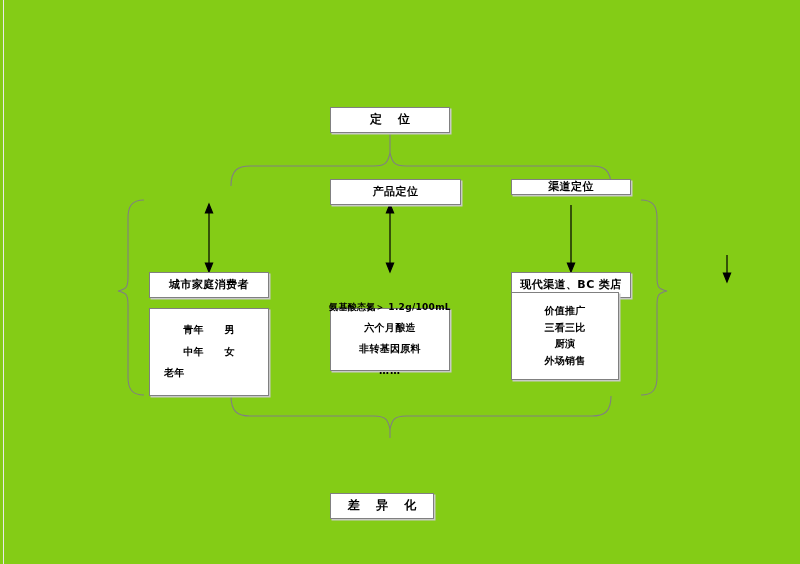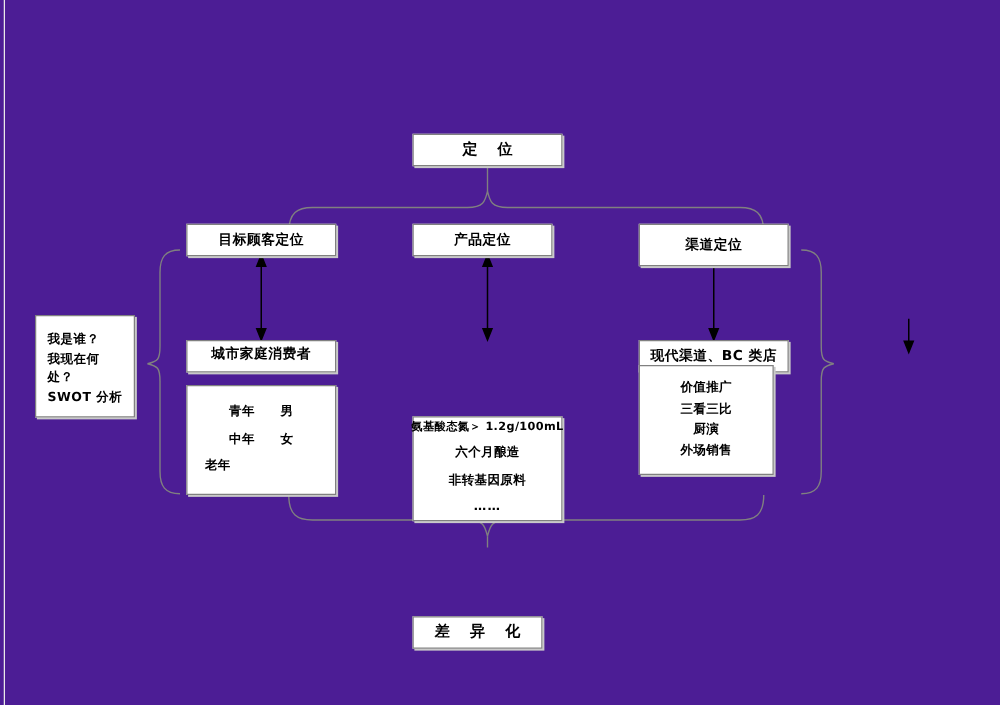--- a/index.html
+++ b/index.html
@@ -7,21 +7,21 @@
     padding: 0;
     background: #ffffff;
   }
   body {
     font-family: "DejaVu Sans", "Liberation Sans", sans-serif;
   }
   #canvas {
     position: relative;
     width: 800px;
     height: 564px;
-    background: #4c1d95;
+    background: #84cc16;
     overflow: hidden;
   }
   
   .page-edge {
     position: absolute;
     left: 3px;
     top: 0;
     width: 1px;
     height: 564px;
     background: #e9e9e9;
@@ -176,55 +176,47 @@
     </g>
 
     <g stroke="#000000" stroke-width="1.2" fill="#000000">
       <line x1="727" y1="255" x2="727" y2="275"></line>
       <polygon points="727,282 723.4,273 730.6,273"></polygon>
     </g>
   </svg>
 
   <div class="box title-box shadowed wide-space" style="left:330px; top:107px; width:120px; height:26px;">定  位</div>
 
-  <div class="box shadowed" style="left:149px; top:179px; width:120px; height:26px;">目标顾客定位</div>
-
-  <div class="box shadowed" style="left:330px; top:179px; width:112px; height:26px;">产品定位</div>
-
-  <div class="box shadowed" style="left:511px; top:179px; width:120px; height:34px;">渠道定位</div>
-
-  <div class="box shadowed" style="left:149px; top:272px; width:120px; height:26px;font-family:Liberation Mono, monospace;">城市家庭消费者</div>
+
+  <div class="box shadowed" style="left:330px; top:179px; width:131px; height:26px;">产品定位</div>
+
+  <div class="box shadowed" style="left:511px; top:179px; width:120px; height:16px;">渠道定位</div>
+
+  <div class="box shadowed" style="left:149px; top:272px; width:120px; height:26px;">城市家庭消费者</div>
 
 
   <div class="box shadowed" style="left:511px; top:272px; width:120px; height:26px;">现代渠道、BC 类店</div>
 
   <div class="box detail-box shadowed" style="left:149px; top:308px; width:120px; height:88px;">
     <div class="line">青年　　男</div>
     <div class="line">中年　　女</div>
     <div class="line" style="align-self:flex-start; margin-left:14px;">老年</div>
   </div>
 
-  <div class="box detail-box shadowed" style="left:330px; top:308px; width:120px; height:84px;margin-top:25px;">
+  <div class="box detail-box shadowed" style="left:330px; top:308px; width:120px; height:63px;">
     <div class="line" style="font-size:9px;">氨基酸态氮＞ 1.2g/100mL</div>
     <div class="line">六个月酿造</div>
     <div class="line">非转基因原料</div>
     <div class="line ell">……</div>
   </div>
 
   <div class="box detail-box detail-tight shadowed" style="left:511px; top:292px; width:108px; height:88px;">
     <div class="line">价值推广</div>
     <div class="line">三看三比</div>
     <div class="line">厨演</div>
     <div class="line">外场销售</div>
   </div>
 
   <div class="box title-box shadowed wide-space" style="left:330px; top:458px; width:104px; height:26px;margin-top:35px;">差  异  化</div>
 
-  <div class="box side-box shadowed" style="left:28px; top:252px; width:80px; height:82px;">
-    <div class="para">我是谁？</div>
-    <div class="para">我现在何</div>
-    <div class="para">处？</div>
-    <div class="gap"></div>
-    <div class="para">SWOT 分析</div>
-  </div>
 
 
 </div>
 
 </body></html>

